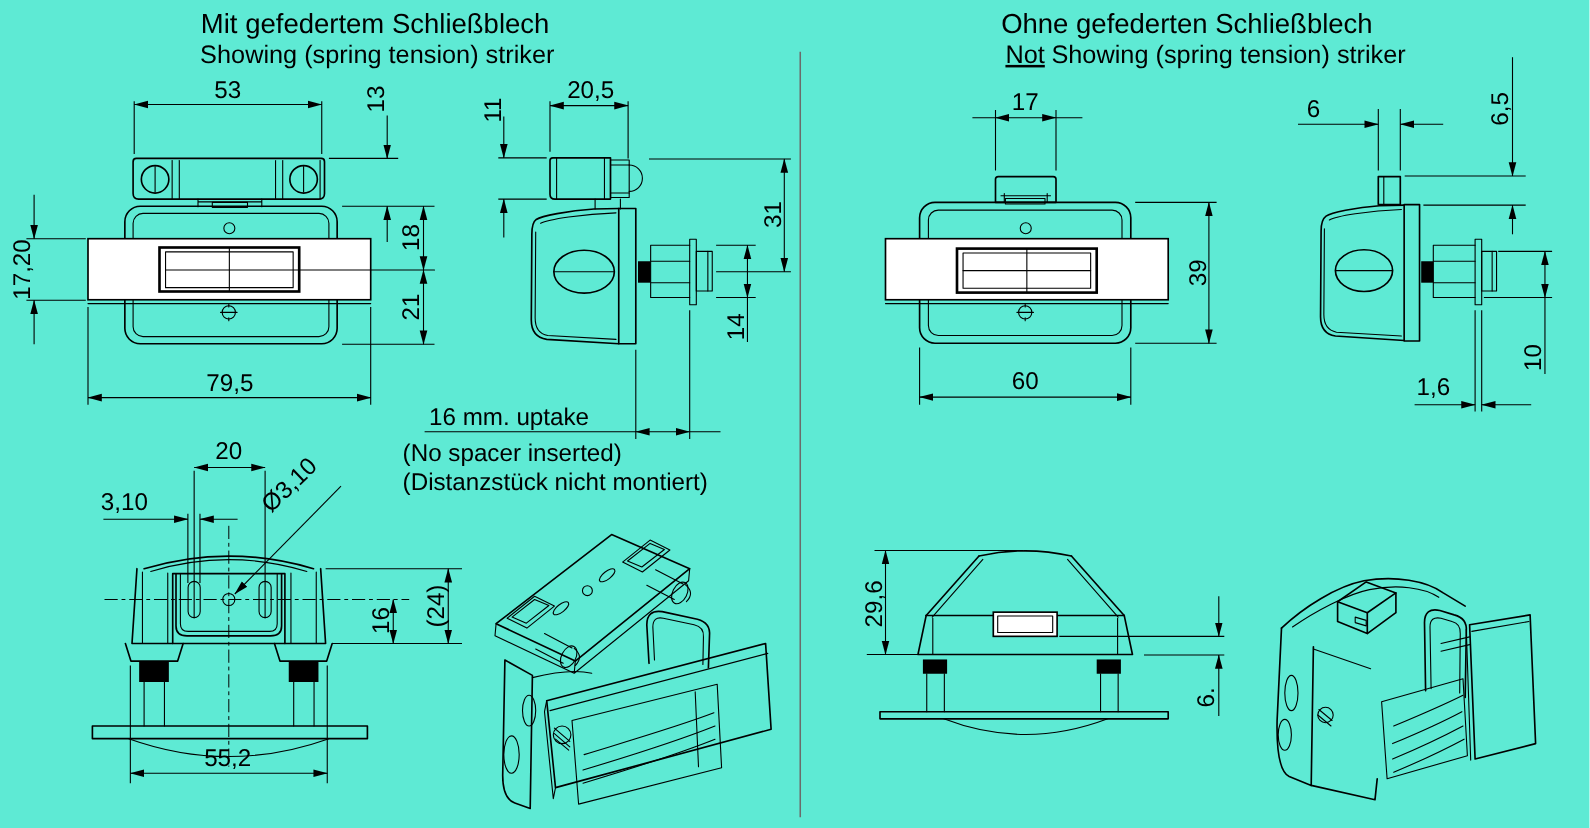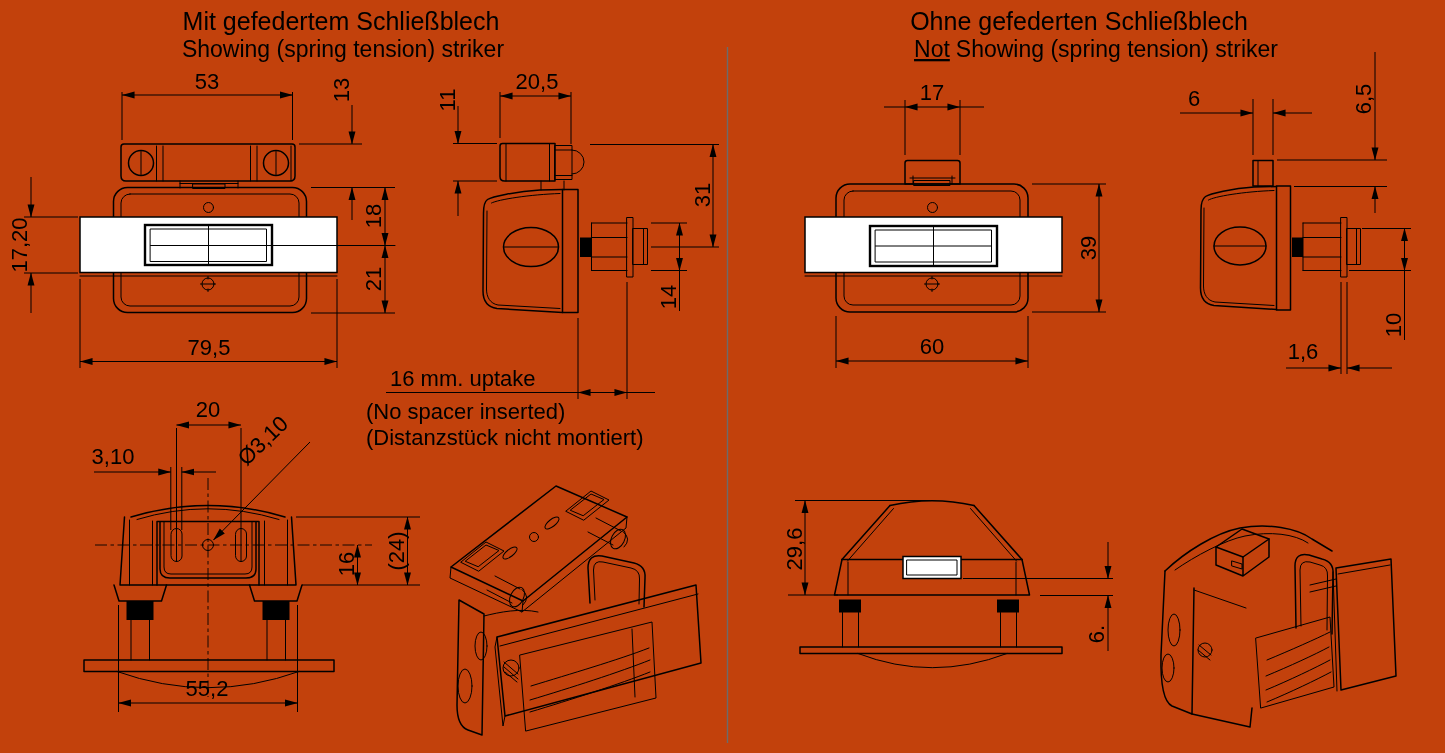--- a/index.html
+++ b/index.html
@@ -1,16 +1,16 @@
 <!DOCTYPE html>
 <html><head>
 <meta charset="utf-8">
 <style>
   html,body{margin:0;padding:0;background:#fff;}
-  #stage{position:relative;width:1445px;height:753px;background:#c2410c;overflow:hidden;
+  #stage{position:relative;width:1445px;height:753px;background:#5eead4;overflow:hidden;
          font-family:"Liberation Sans", sans-serif;}
   svg{display:block}
   .o {fill:none;stroke:#000;stroke-width:1.5;stroke-linejoin:round;stroke-linecap:round}
   .o2{fill:none;stroke:#000;stroke-width:1;stroke-linejoin:round;stroke-linecap:round}
   .th{fill:none;stroke:#000;stroke-width:2.4}
   .d {fill:none;stroke:#000;stroke-width:1}
   .cl{fill:none;stroke:#000;stroke-width:.9;stroke-dasharray:12 3.5 3.5 3.5}
   .wf{fill:#fff;stroke:#000;stroke-width:1.5}
   .blk{fill:#000;stroke:none}
   text{fill:#000}

